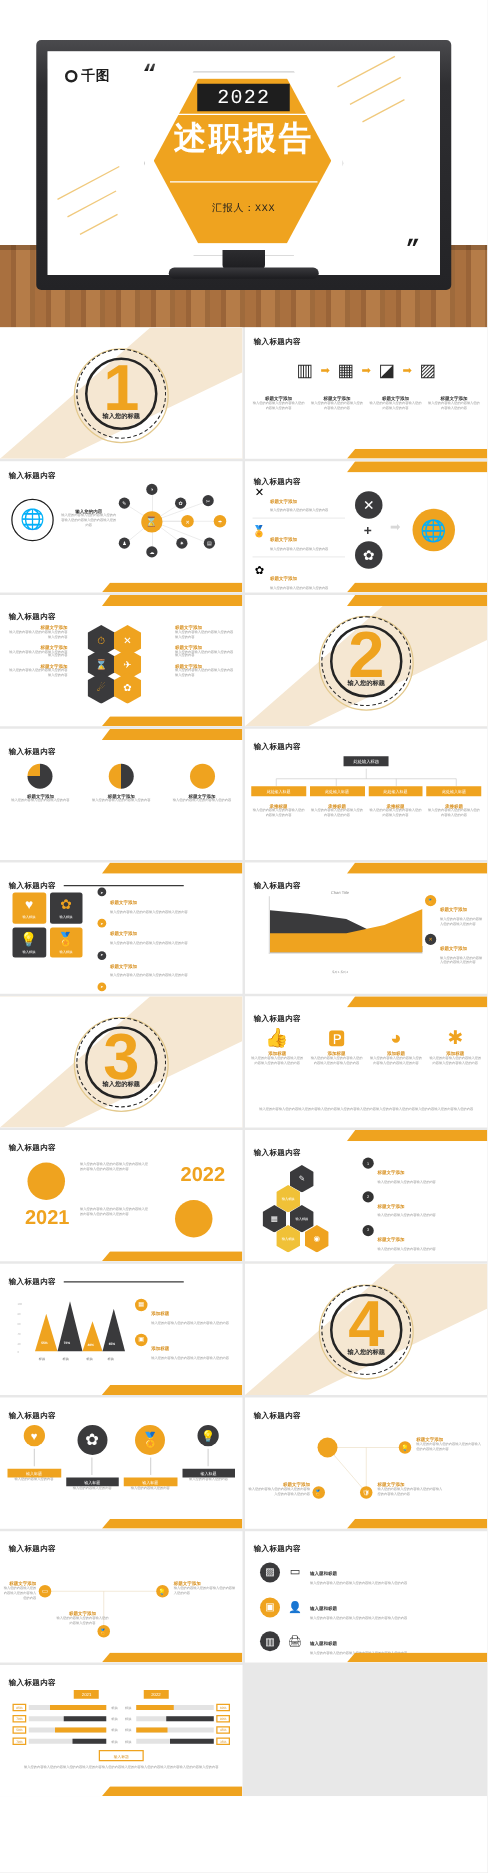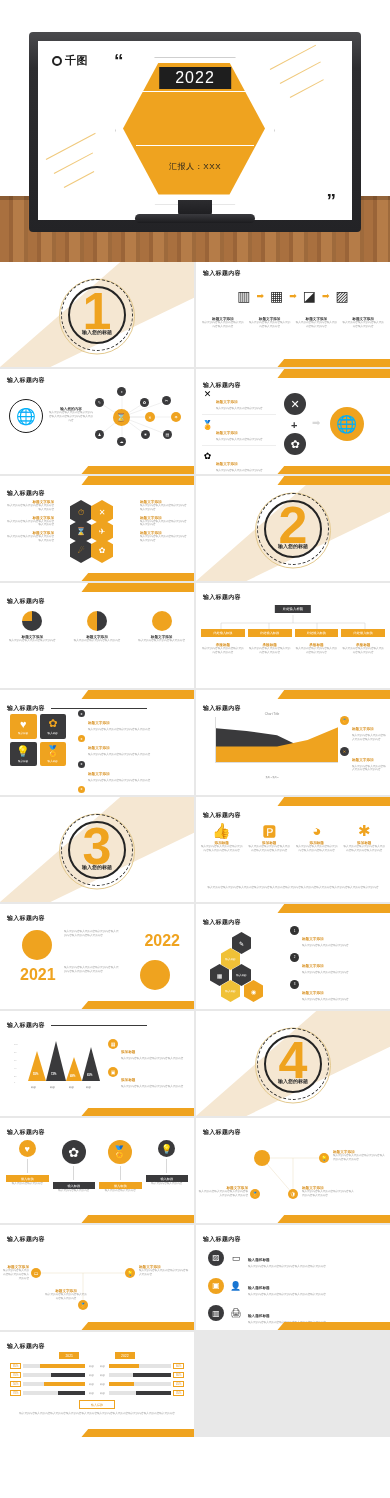--- a/index.html
+++ b/index.html
@@ -27,21 +27,21 @@
     content:""; position:absolute; left:0; right:0; top:0; height:4px;
     background:rgba(0,0,0,.18);
   }
   .tv {
     position:absolute; left:29px; top:32px; width:332px; height:200px;
     background:linear-gradient(180deg,#4a4a4d 0%,#2e2e31 18%,#232326 100%);
     border-radius:4px;
     padding:9px 9px 12px 9px;
   }
   .tv .screen {
-    width:100%; height:100%; background:#fff; position:relative; overflow:hidden;
+    width:100%; height:100%; background:#fff; position:relative; overflow:hidden;font-family:Liberation Mono, monospace;
   }
   .tv .bezelgloss{
     position:absolute; left:0; top:0; width:150px; height:14px;
     background:linear-gradient(100deg,rgba(255,255,255,.35),rgba(255,255,255,0));
     pointer-events:none;
   }
   .tv-stand-neck {
     position:absolute; left:50%; margin-left:-17px; top:200px; width:34px; height:16px;
     background:linear-gradient(180deg,#2c2c2f,#1d1d20);
     border-radius:0 0 4px 4px;
@@ -284,20 +284,21 @@
         </div>
         <div class="sc-quote-l">“</div>
         <div class="sc-quote-r">”</div>
 
         <div class="hexwrap">
           <div class="hexout"></div>
           <div class="hexfill"></div>
         </div>
         <div class="sc-year">2022</div>
         <div class="sc-rule" style="top:50px"></div>
+        <div class="sc-title">述职报告</div>
         <div class="sc-rule" style="top:104px"></div>
         <div class="sc-author">汇报人：XXX</div>
         <div class="bezelgloss"></div>
       </div>
     </div>
     <div class="tv-stand-neck"></div>
     <div class="tv-stand-base"></div>
   </div>
 
   <div class="grid">

